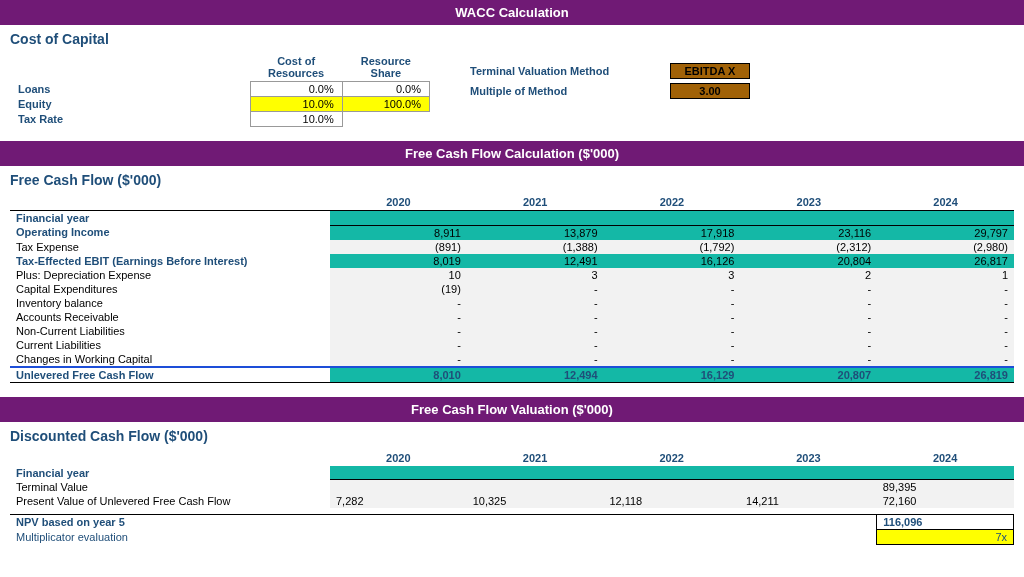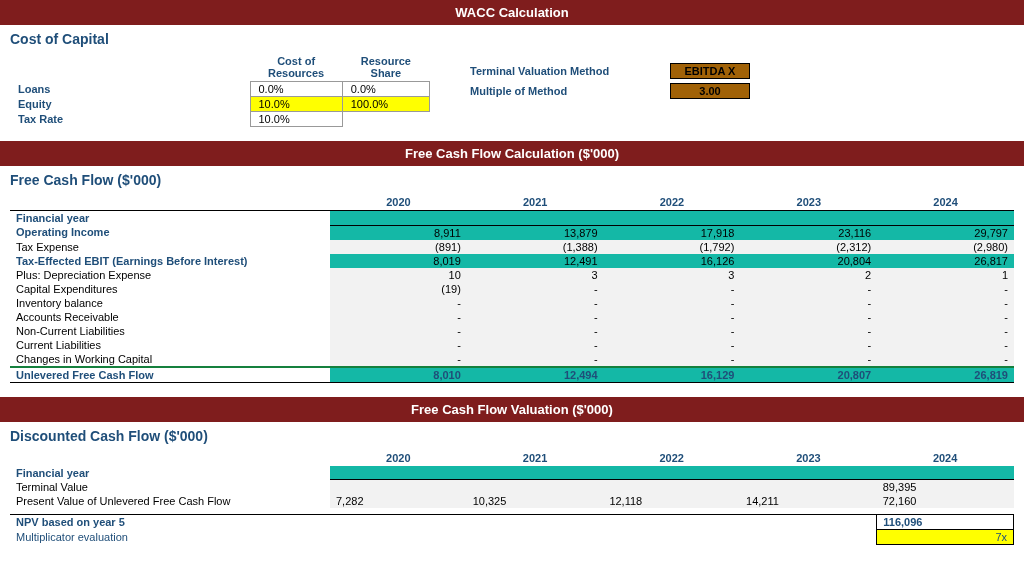--- a/index.html
+++ b/index.html
@@ -5,21 +5,21 @@
     * { margin: 0; padding: 0; box-sizing: border-box; }
     body {
       font-family: Arial, sans-serif;
       font-size: 11px;
       background: #fff;
       color: #000;
       width: 1024px;
     }
 
     .section-header {
-      background: #7f1d1d;
+      background: #701a75;
       color: #fff;
       text-align: center;
       padding: 5px 8px;
       font-size: 13px;
       font-weight: bold;
     }
 
     .section-title {
       color: #1f4e79;
       font-size: 14px;
@@ -91,21 +91,21 @@
       font-size: 11px;
     }
 
     .wacc-table td:first-child {
       color: #1f4e79;
       font-weight: bold;
       min-width: 240px;
     }
 
     .wacc-table td.value-cell {
-      text-align: left;
+      text-align: right;
       min-width: 80px;
     }
 
     .cell-white {
       background: #fff;
       border: 1px solid #999;
     }
 
     .cell-yellow {
       background: #ffff00;
@@ -173,21 +173,21 @@
       background: #f2f2f2;
     }
 
     .bg-white {
       background: #fff;
     }
 
     .final-row td {
       font-weight: bold;
       color: #1f4e79;
-      border-top: 2px solid #15803d;
+      border-top: 2px solid #1d4ed8;
       border-bottom: 1px solid #000;
     }
 
     .dcf-table {
       border-collapse: collapse;
       width: 100%;
       font-size: 11px;
     }
 
     .dcf-table th {

